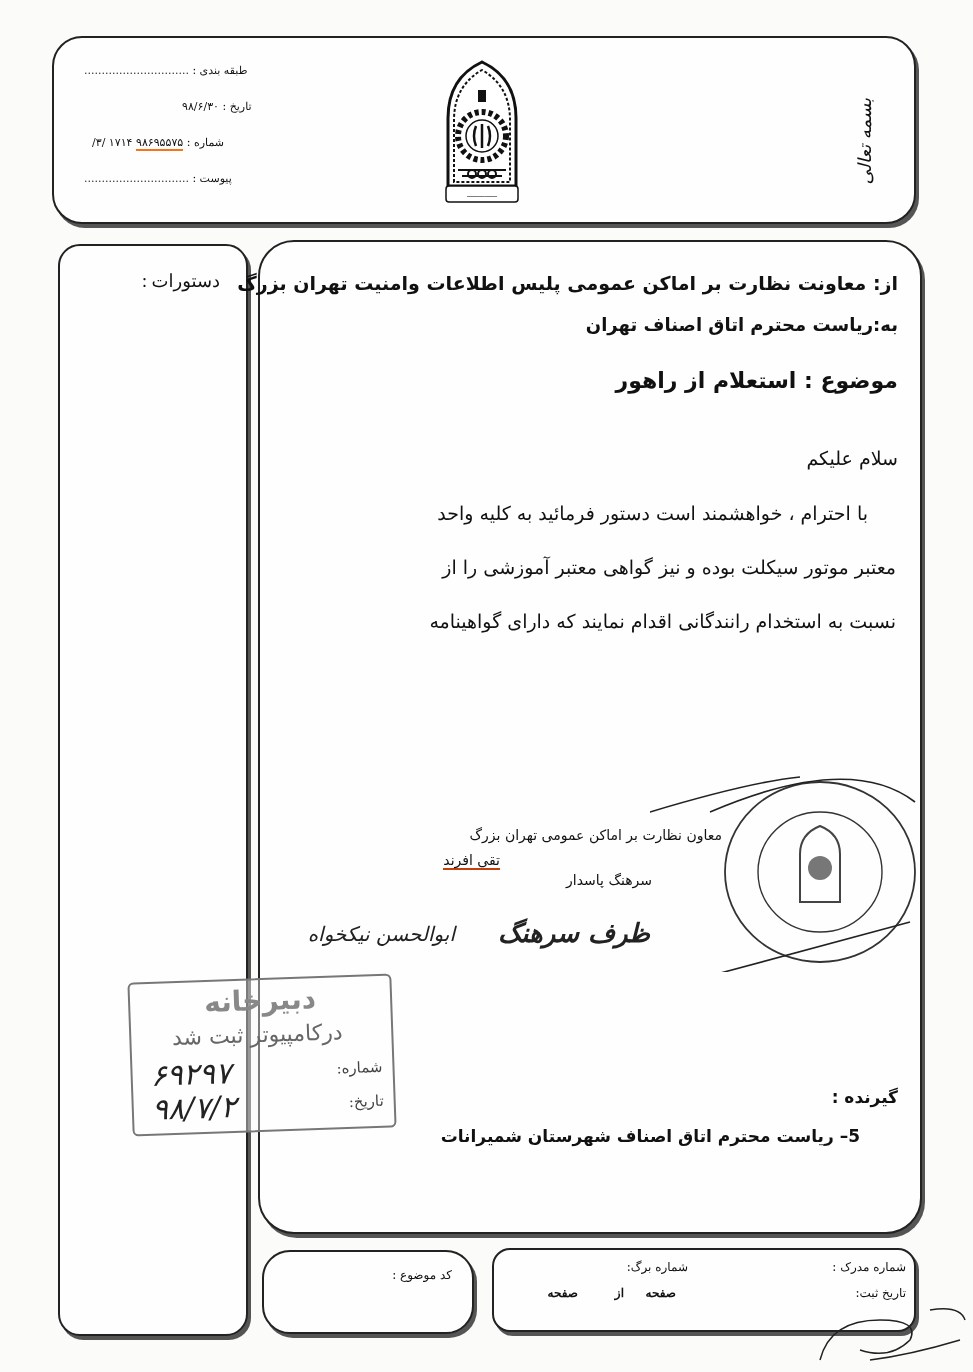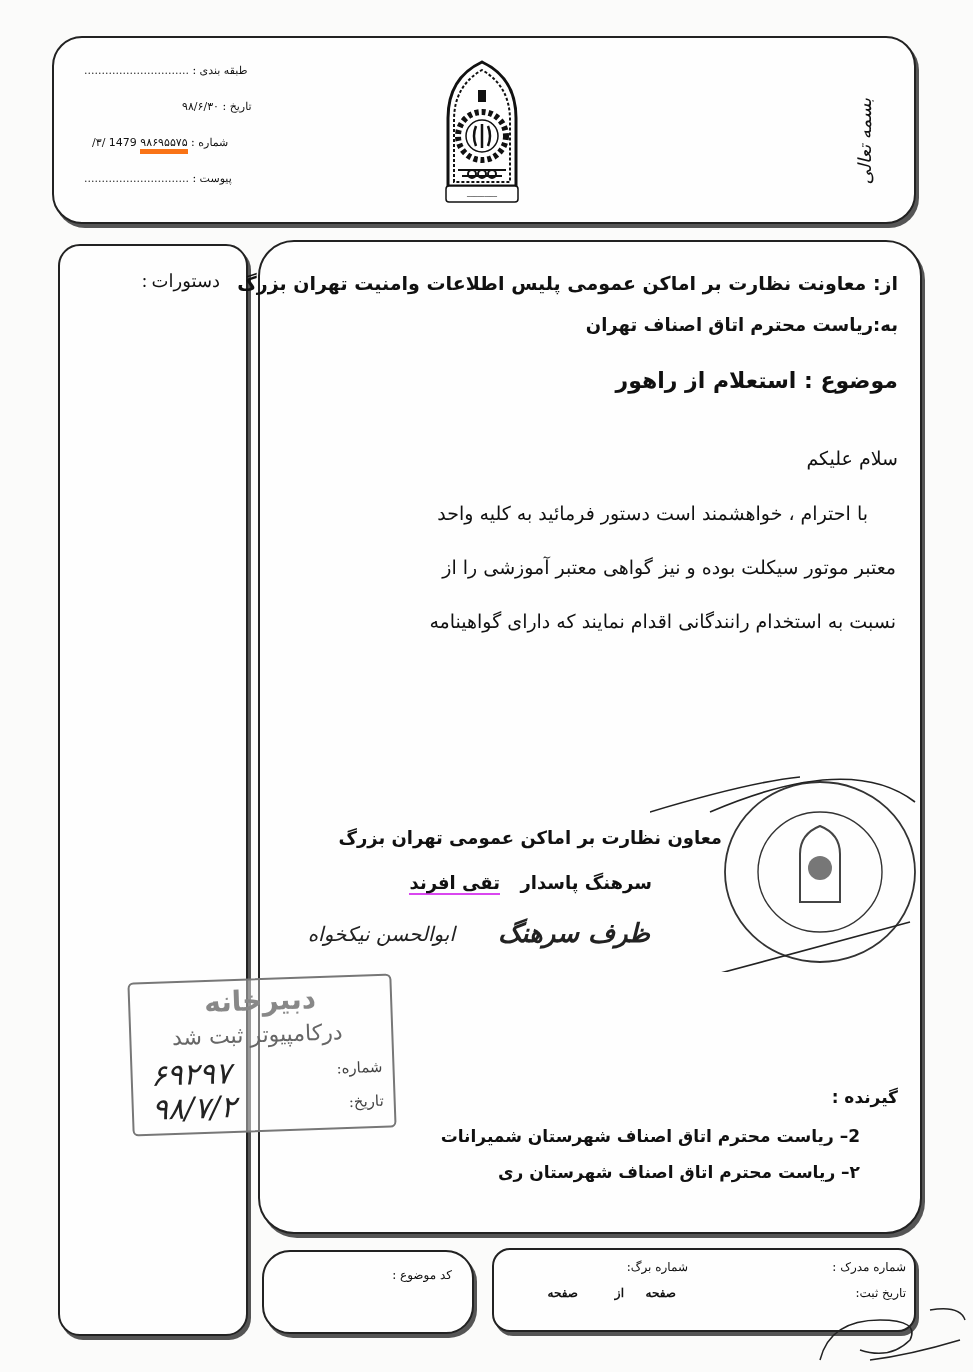--- a/index.html
+++ b/index.html
@@ -27,21 +27,21 @@
   
   #instructions-box { left:58px; top:244px; width:186px; height:1088px; border-radius:22px; }
   #instructions-label { position:absolute; right:26px; top:24px; font-family:Liberation Serif, serif; font-size:18px; direction:rtl; }
 
   
   #letter-box { left:258px; top:240px; width:660px; height:990px; border-radius:36px; }
   .bold-line { position:absolute; right:22px; font-weight:bold; font-size:19px; direction:rtl; white-space:nowrap; }
   .body-text { position:absolute; right:24px; width:610px; font-family:"DejaVu Serif", serif; font-size:19px; direction:rtl; text-align:justify; text-align-last:right; }
   .body-line { height:54px; line-height:54px; white-space:nowrap; }
 
-  .sign-line { position:absolute; font-weight:bold; font-size:18px; direction:rtl; white-space:nowrap; }
+  .sign-line { position:absolute; font-weight:normal; font-size:14px; direction:rtl; white-space:nowrap; }
   .handwrite { position:absolute; font-family:"DejaVu Serif", serif; font-style:italic; font-size:20px; direction:rtl; white-space:nowrap; color:#222; }
 
   #stamp-round { position:absolute; left:390px; top:530px; width:270px; height:200px; }
   #stamp-rect { position:absolute; left:-130px; top:736px; width:260px; height:150px; border:2px solid #777; border-radius:6px; transform:rotate(-2deg); color:#555; background:rgba(255,255,255,0.4); }
   #stamp-rect .t1 { position:absolute; left:0; right:0; top:4px; text-align:center; font-size:28px; font-weight:bold; color:#888; direction:rtl; letter-spacing:4px; }
   #stamp-rect .t2 { position:absolute; left:0; right:8px; top:42px; text-align:center; font-size:22px; color:#666; direction:rtl; font-family:"DejaVu Serif", serif; }
   #stamp-rect .row { position:absolute; right:10px; font-family:"DejaVu Serif", serif; font-size:15px; direction:rtl; color:#444; }
   #stamp-rect .hw { position:absolute; left:18px; font-family:"DejaVu Serif", serif; font-style:italic; font-size:30px; color:#222; letter-spacing:6px; direction:ltr; }
 
   .recipients-title { position:absolute; right:22px; top:845px; font-weight:bold; font-size:17px; direction:rtl; }
@@ -59,22 +59,22 @@
   <div class="meta-line" style="left:30px; top:26px;">
     <span>طبقه بندی :</span>
     <span class="dots">..............................</span>
   </div>
   <div class="meta-line" style="left:128px; top:62px;">
     <span>تاریخ :</span>
     <span class="val">۹۸/۶/۳۰</span>
   </div>
   <div class="meta-line" style="left:38px; top:98px;">
     <span>شماره :</span>
-    <span class="val" style="border-bottom:5px solid #f97316;">۹۸۶۹۵۵۷۵</span>
-    <span class="val">1479 /۳/</span>
+    <span class="val" style="border-bottom:2px solid #f97316;">۹۸۶۹۵۵۷۵</span>
+    <span class="val">۱۷۱۴ /۳/</span>
   </div>
   <div class="meta-line" style="left:30px; top:134px;">
     <span>پیوست :</span>
     <span class="dots">..............................</span>
   </div>
 
   <div id="emblem">
     <svg width="80" height="148" viewBox="0 0 80 148">
       <path d="M6 128 L6 60 Q6 20 40 4 Q74 20 74 60 L74 128 Z" fill="#fff" stroke="#111" stroke-width="3"></path>
       <path d="M12 124 L12 62 Q12 28 40 12 Q68 28 68 62 L68 124 Z" fill="none" stroke="#111" stroke-width="2" stroke-dasharray="3 2"></path>
@@ -116,36 +116,35 @@
     <ellipse cx="170" cy="100" rx="62" ry="60" fill="none" stroke="#333" stroke-width="1.4"></ellipse>
     <path d="M150 130 L150 82 Q150 62 170 54 Q190 62 190 82 L190 130 Z" fill="#fff" stroke="#444" stroke-width="2"></path>
     <circle cx="170" cy="96" r="12" fill="#777"></circle>
     <path d="M60 40 Q200 -20 265 30" fill="none" stroke="#222" stroke-width="1.6"></path>
     <path d="M-160 200 Q-200 120 0 40 Q100 10 150 5" fill="none" stroke="#222" stroke-width="1.6"></path>
     <path d="M0 220 L260 150" fill="none" stroke="#222" stroke-width="1.6"></path>
   </svg>
 
   <div class="sign-line" style="right:198px; top:585px;">معاون نظارت بر اماکن عمومی تهران بزرگ</div>
   <div class="sign-line" style="right:268px; top:630px;">سرهنگ پاسدار</div>
-  <div class="sign-line" style="right:420px; top:630px; border-bottom:2px solid #d946ef;">تقی افرند</div>
+  <div class="sign-line" style="right:420px; top:610px; border-bottom:2px solid #c2410c;">تقی افرند</div>
   <div class="handwrite" style="right:465px; top:680px;">ابوالحسن نیکخواه</div>
   <div class="handwrite" style="right:270px; top:676px; font-size:26px; font-weight:bold;">ظرف سرهنگ</div>
 
   <div id="stamp-rect">
     <div class="t1">دبیرخانه</div>
     <div class="t2">درکامپیوتر ثبت شد</div>
     <div class="row" style="top:82px;">شماره:</div>
     <div class="hw" style="top:74px;">۶۹۲۹۷</div>
     <div class="row" style="top:116px;">تاریخ:</div>
     <div class="hw" style="top:108px;">۹۸/۷/۲</div>
   </div>
 
   <div class="recipients-title">گیرنده :</div>
-  <div class="recipient" style="right:60px; top:884px;">2– ریاست محترم اتاق اصناف شهرستان شمیرانات</div>
-  <div class="recipient" style="right:60px; top:920px;">۲– ریاست محترم اتاق اصناف شهرستان ری</div>
+  <div class="recipient" style="right:60px; top:884px;">5– ریاست محترم اتاق اصناف شهرستان شمیرانات</div>
 </div>
 
 <div id="footer-subject-box" class="box">
   <div class="foot-label" style="right:20px; top:16px;">کد موضوع :</div>
 </div>
 <div id="footer-reg-box" class="box">
   <div class="foot-label" style="right:8px; top:10px;">شماره مدرک :</div>
   <div class="foot-label" style="right:8px; top:36px;">تاریخ ثبت:</div>
   <div class="foot-label" style="right:226px; top:10px;">شماره برگ:</div>
   <div class="foot-label" style="right:238px; top:36px; font-weight:bold;">صفحه</div>

